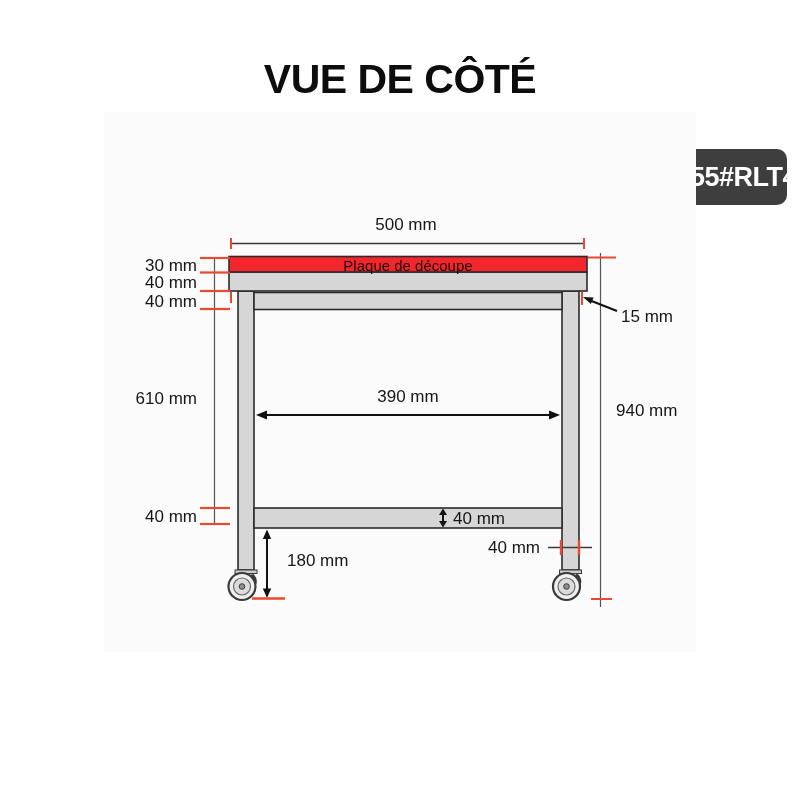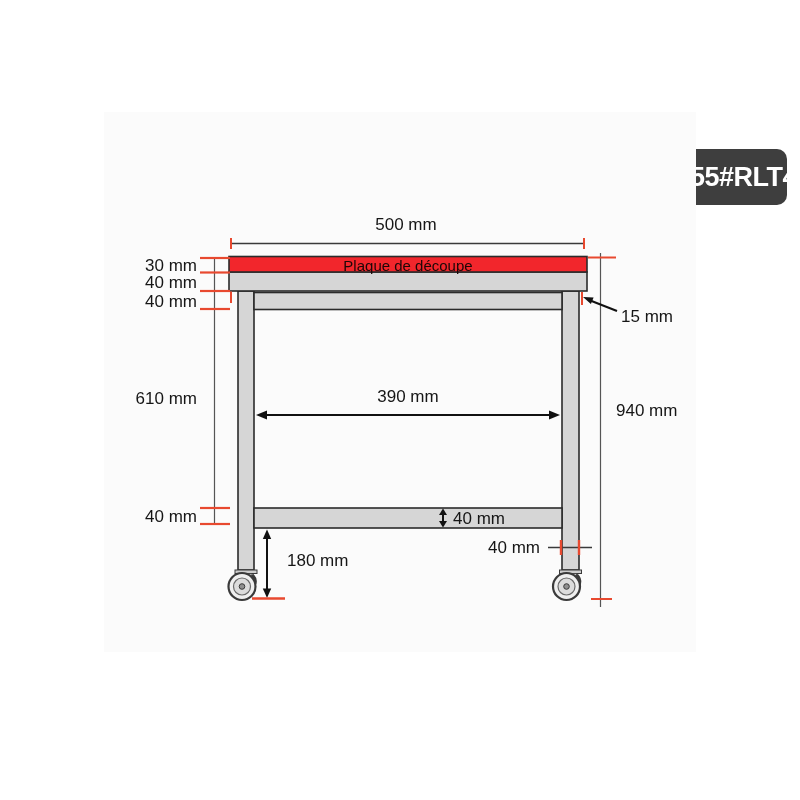--- a/index.html
+++ b/index.html
@@ -23,20 +23,21 @@
   .extline{stroke:#555;stroke-width:1.2;fill:none;}
   .dimline{stroke:#3a3a3a;stroke-width:1.4;fill:none;}
   .arrowline{stroke:#111;stroke-width:2;fill:none;}
   .arrowhead{fill:#111;stroke:none;}
 </style>
 </head>
 <body>
 
 <div id="page">
 
+  <div id="title">VUE DE CÔTÉ</div>
 
   <div id="badge">
     <span>TN155#RG155#RLT4</span>
   </div>
 
   <svg width="800" height="800" viewBox="0 0 800 800">
 
     <rect x="104" y="112" width="592" height="540" fill="#fbfbfb"></rect>
 
     <g>

